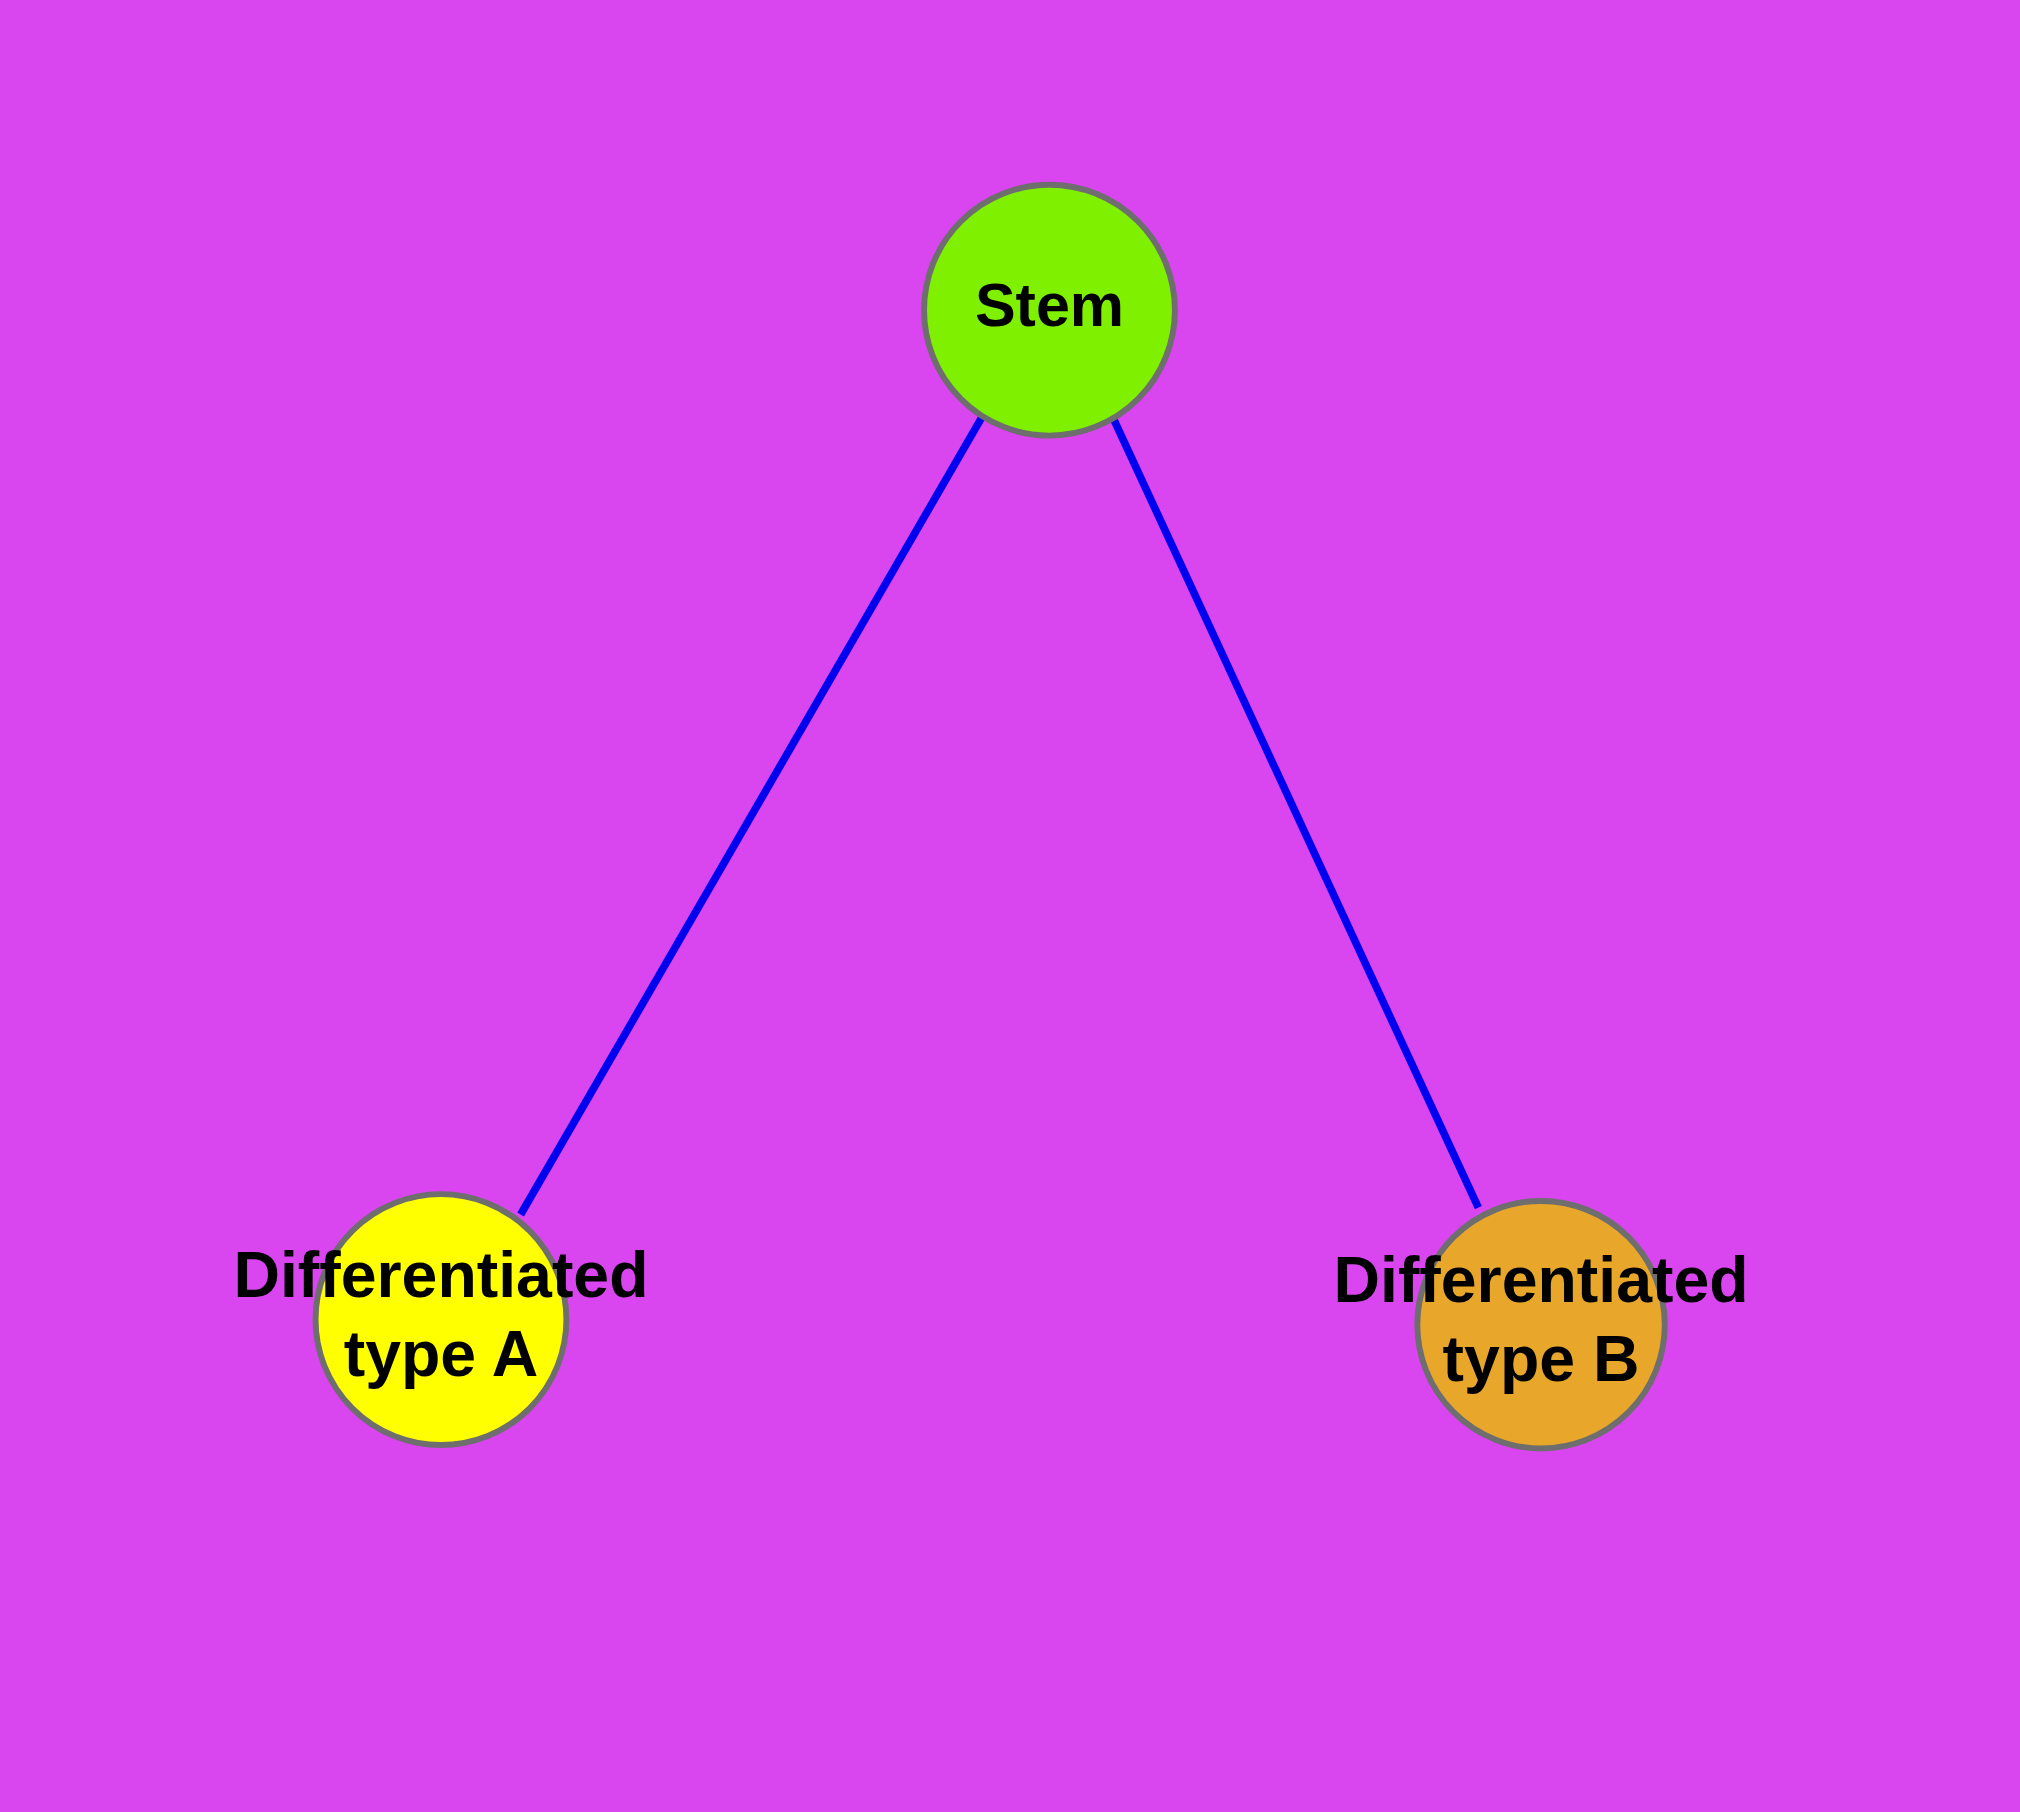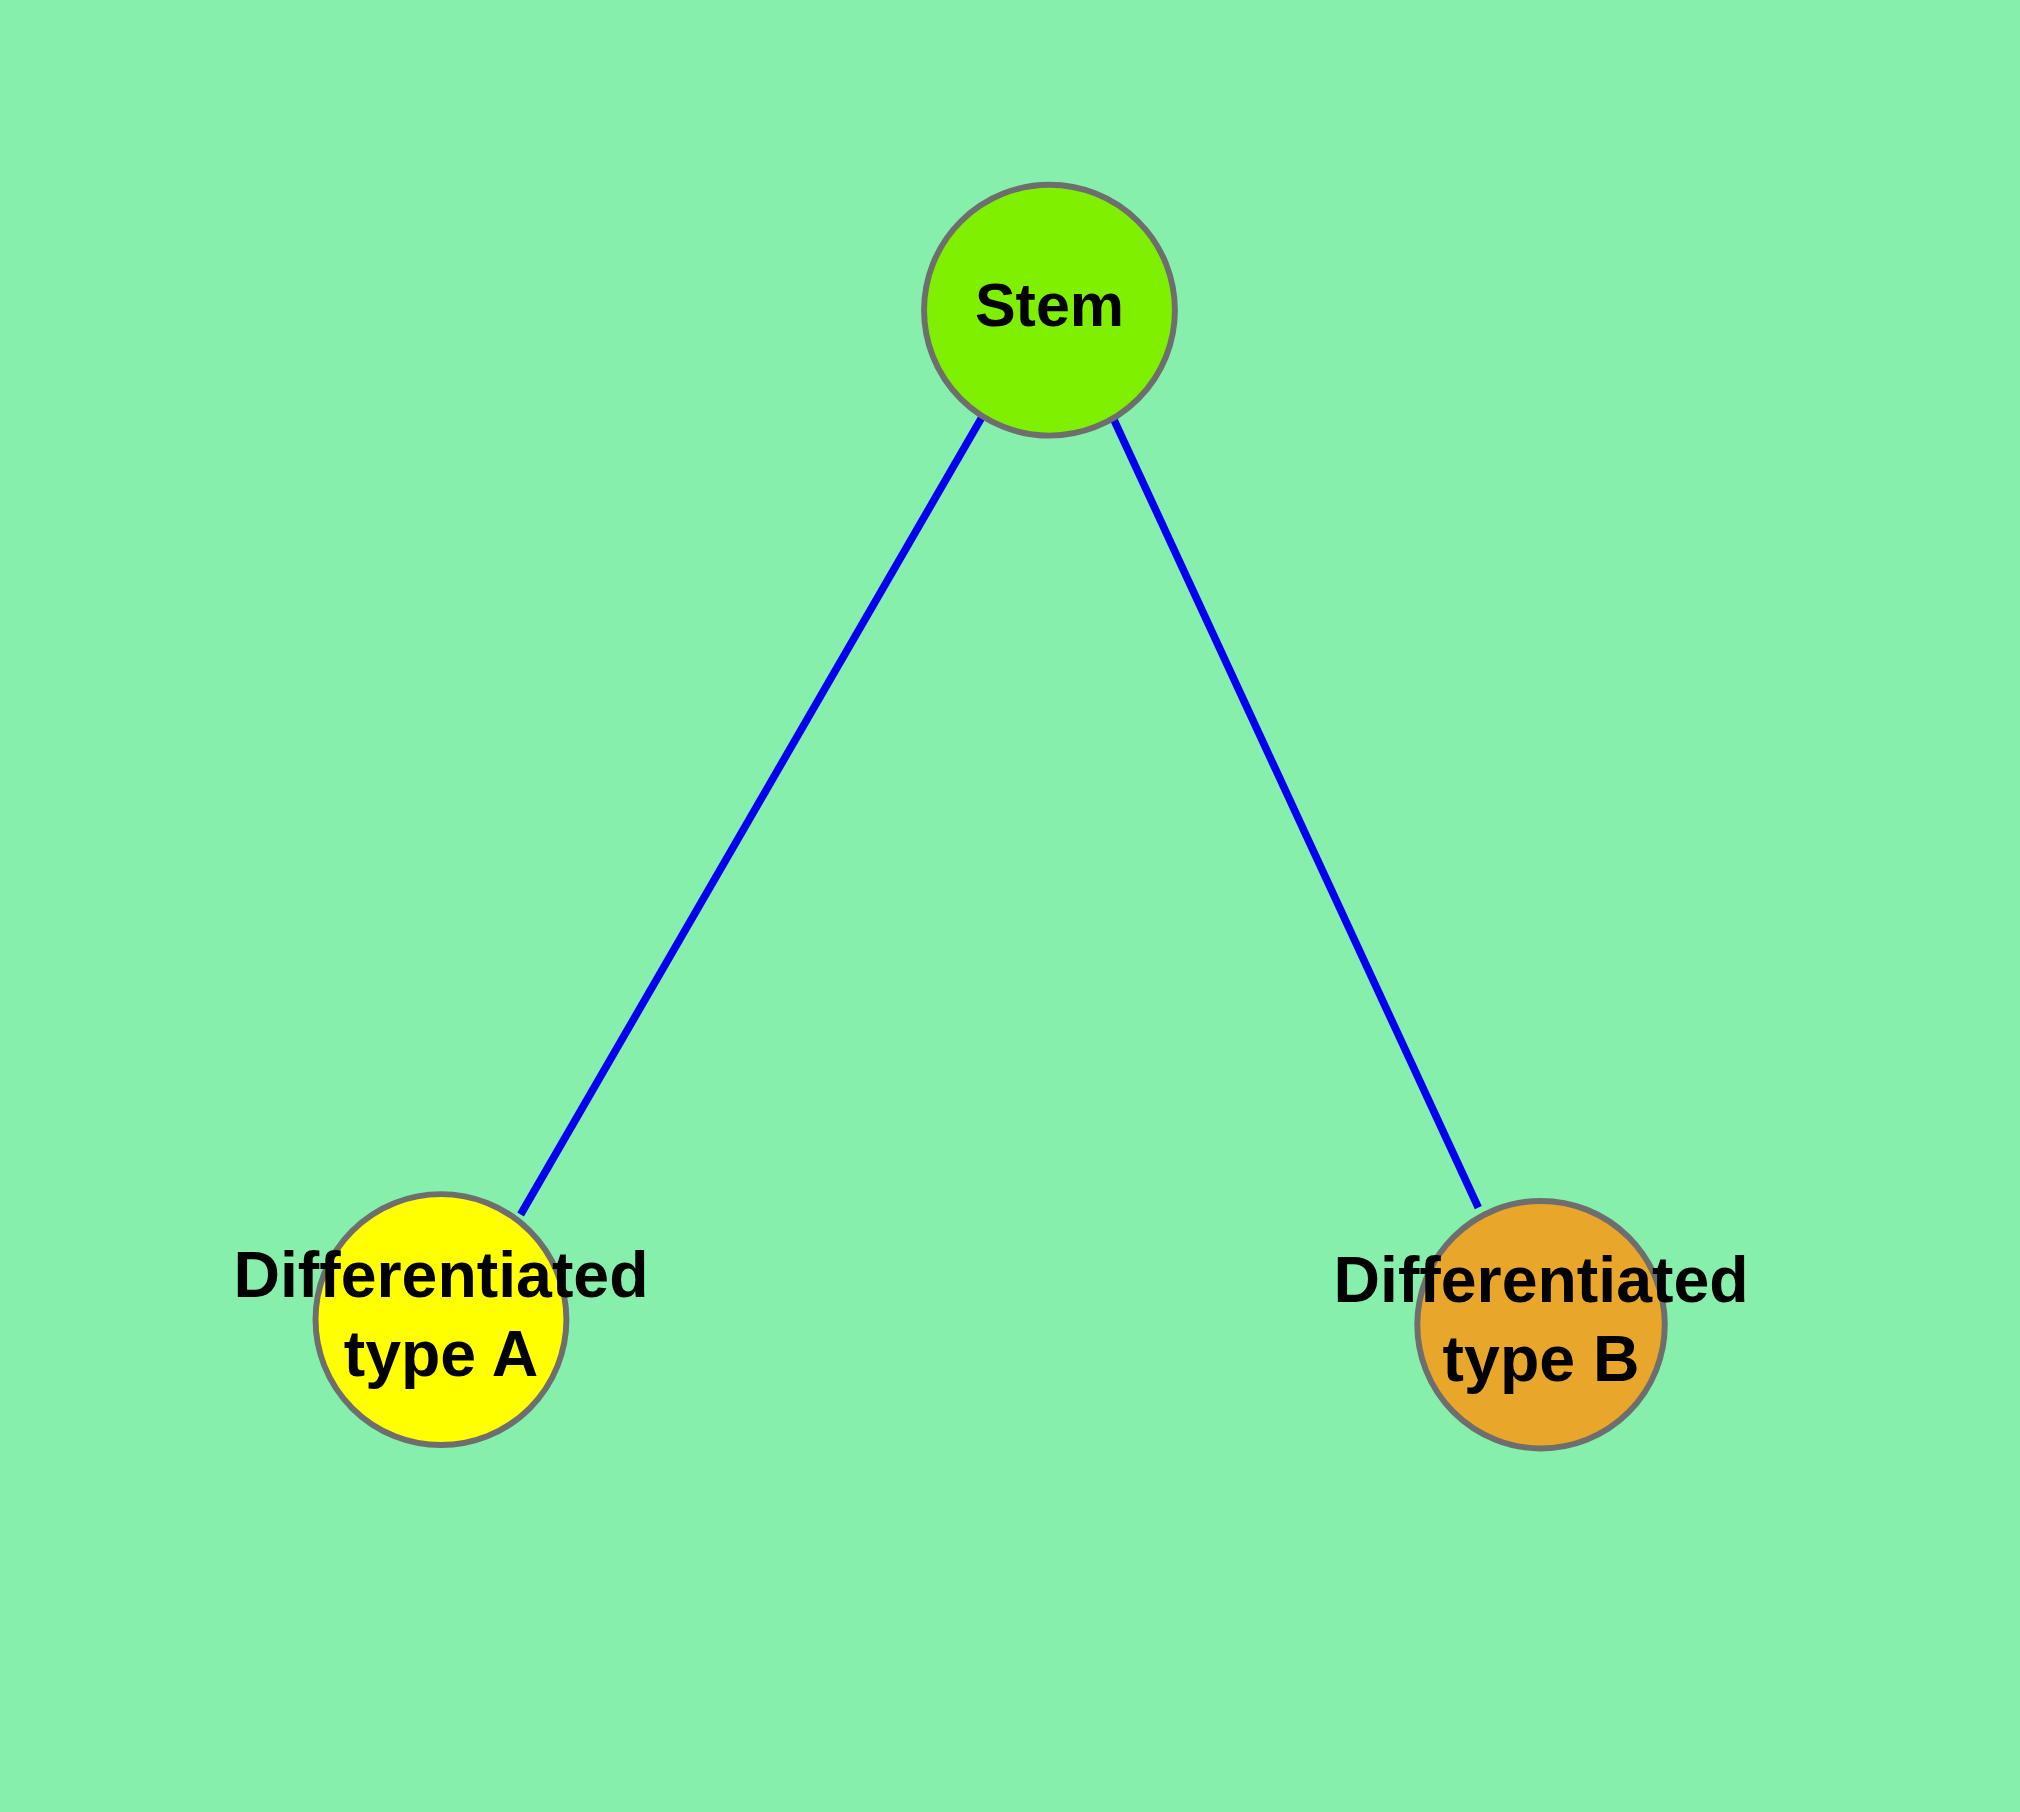--- a/index.html
+++ b/index.html
@@ -7,21 +7,21 @@
     padding: 0;
     background: #c8c8fa;
   }
   body {
     font-family: "Liberation Sans", sans-serif;
   }
   #canvas-root {
     position: relative;
     width: 2021px;
     height: 1812px;
-    background: #86efac;
+    background: #d946ef;
     overflow: hidden;
   }
   #graph-svg {
     position: absolute;
     top: 0;
     left: 0;
     width: 2021px;
     height: 1812px;
     display: block;
   }

